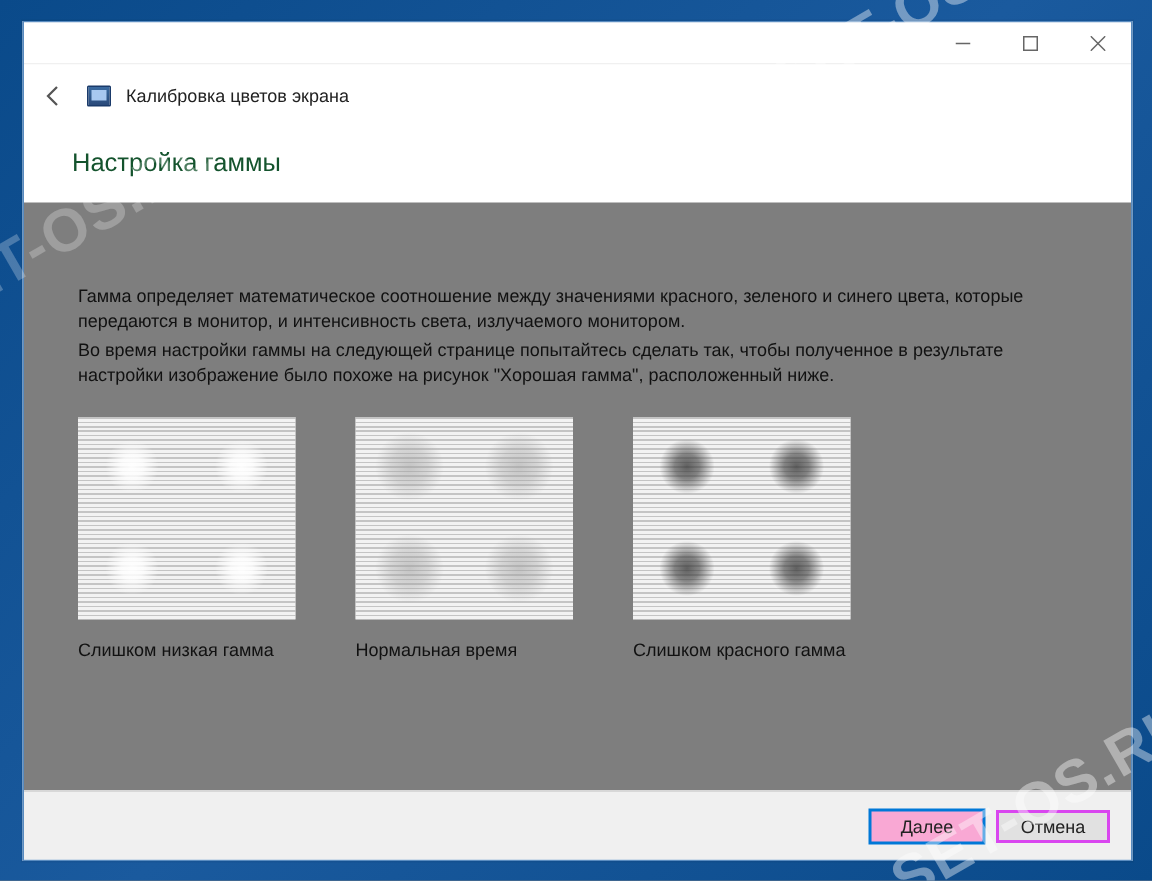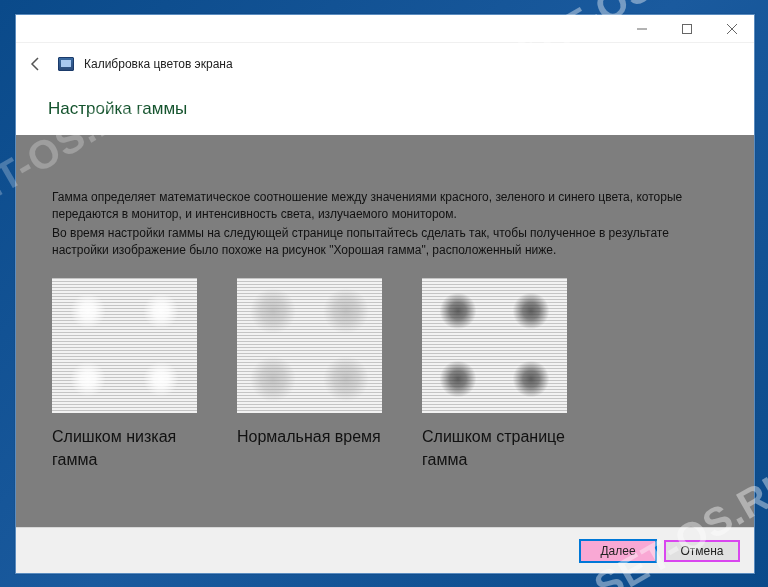--- a/index.html
+++ b/index.html
@@ -152,21 +152,21 @@
   }
   .gamma-normal .dot::after {
     width: 50px; height: 50px;
     background: radial-gradient(circle, rgba(160,160,160,.55) 0%, rgba(160,160,160,.35) 35%, rgba(200,200,200,0) 65%);
   }
   .gamma-high .dot::after {
     background: radial-gradient(circle, rgba(60,60,60,.8) 0%, rgba(60,60,60,.6) 28%, rgba(120,120,120,0) 62%);
   }
   .sample .caption {
     margin-top: 12px;
-    font-size: 16px;
+    font-size: 12px;
     color: #111;
   }
 
   .continue-hint { margin-top: 22px; }
 
   .footer {
     height: 46px;
     background: #f0f0f0;
     border-top: 1px solid #d8d8d8;
     display: flex;
@@ -270,21 +270,21 @@
           </div>
           <div class="caption">Нормальная время</div>
         </div>
         <div class="sample">
           <div class="img gamma-high">
             <div class="dot"></div>
               <div class="dot"></div>
               <div class="dot"></div>
               <div class="dot"></div>
           </div>
-          <div class="caption">Слишком странице гамма</div>
+          <div class="caption">Слишком красного гамма</div>
         </div>
       </div>
 
     </div>
 
     <div class="footer">
       <button class="primary">Далее</button>
       <button>Отмена</button>
     </div>
 

